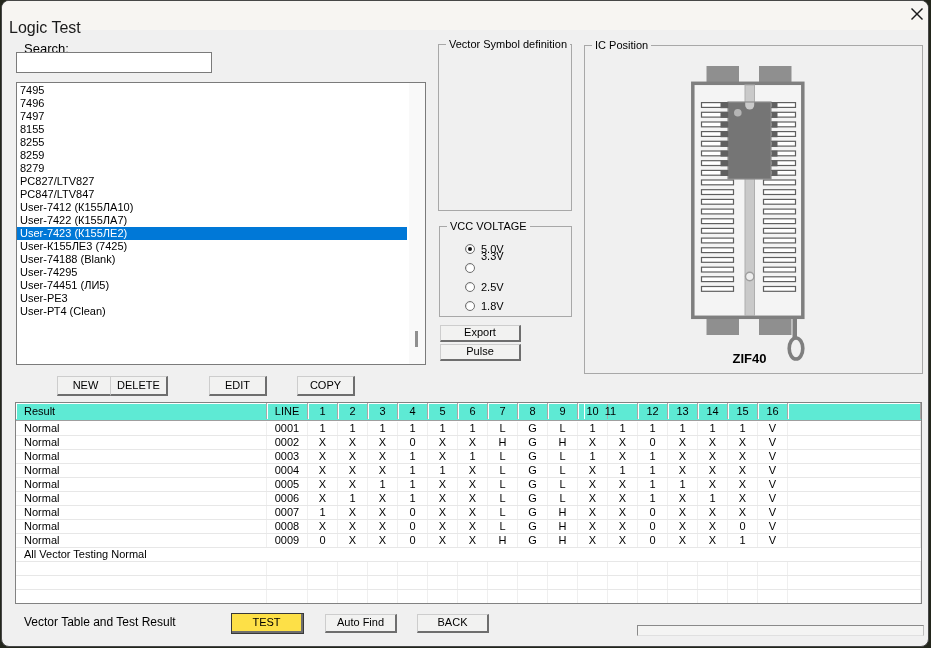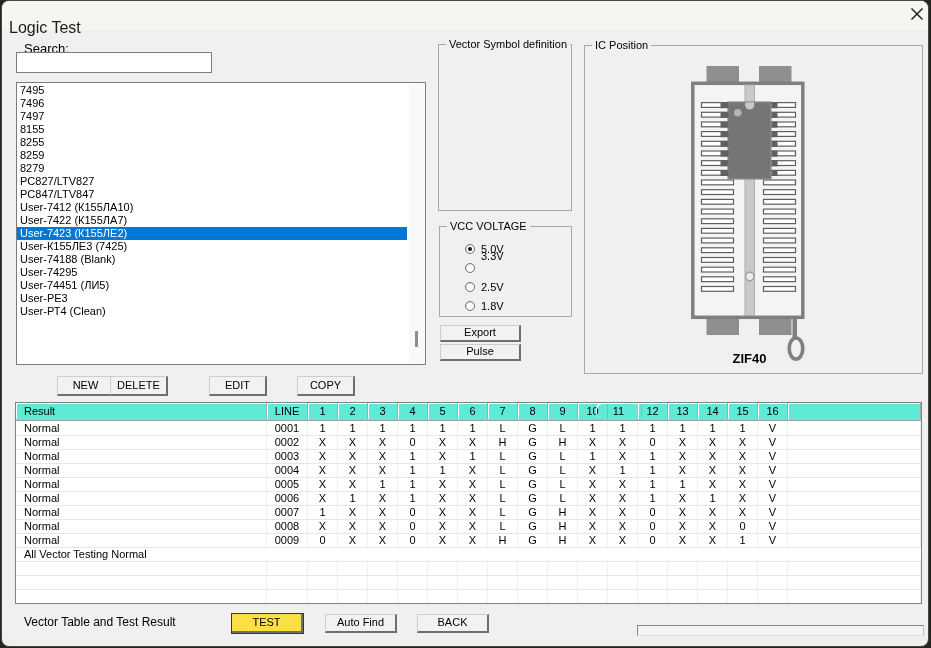--- a/index.html
+++ b/index.html
@@ -191,21 +191,21 @@
           <div class="hc" style="left:292px;width:30px;">1</div>
           <div class="hc" style="left:322px;width:30px;">2</div>
           <div class="hc" style="left:352px;width:30px;">3</div>
           <div class="hc" style="left:382px;width:30px;">4</div>
           <div class="hc" style="left:412px;width:30px;">5</div>
           <div class="hc" style="left:442px;width:30px;">6</div>
           <div class="hc" style="left:472px;width:30px;">7</div>
           <div class="hc" style="left:502px;width:30px;">8</div>
           <div class="hc" style="left:532px;width:30px;">9</div>
           <div class="hc" style="left:562px;width:30px;">10</div>
-          <div class="hc" style="left:580px;width:46px;border-radius:6px;">11</div>
+          <div class="hc" style="left:568px;width:54px;">11</div>
           <div class="hc" style="left:622px;width:30px;">12</div>
           <div class="hc" style="left:652px;width:30px;">13</div>
           <div class="hc" style="left:682px;width:30px;">14</div>
           <div class="hc" style="left:712px;width:30px;">15</div>
           <div class="hc" style="left:742px;width:30px;">16</div>
           <div class="hc" style="left:772px;width:133px;"></div>
         </div>
       <div id="rows">
           <div class="row" style="top:19px;">
             <div class="cell res" style="left:0px;width:251px;">Normal</div>

